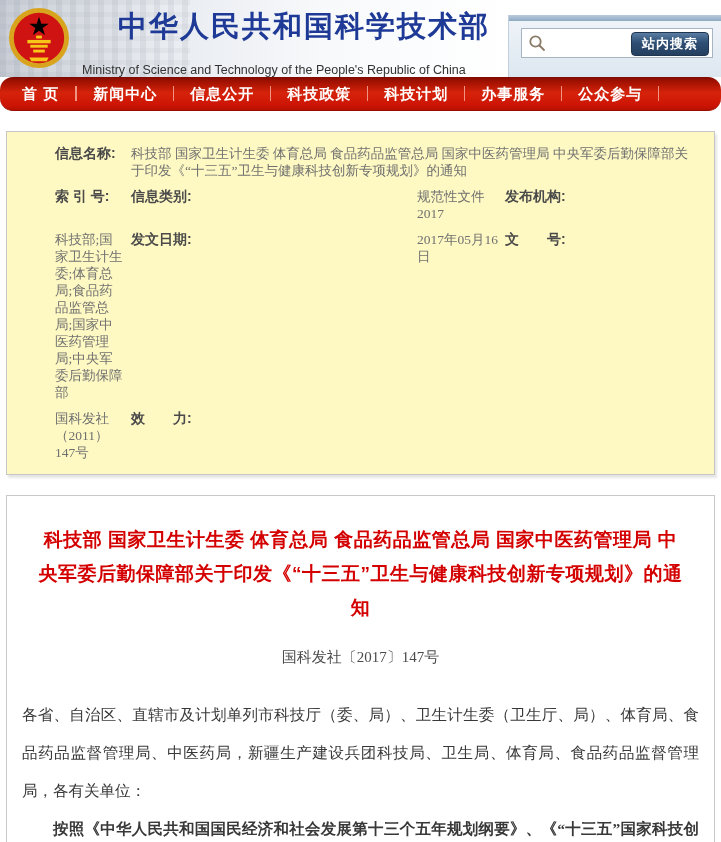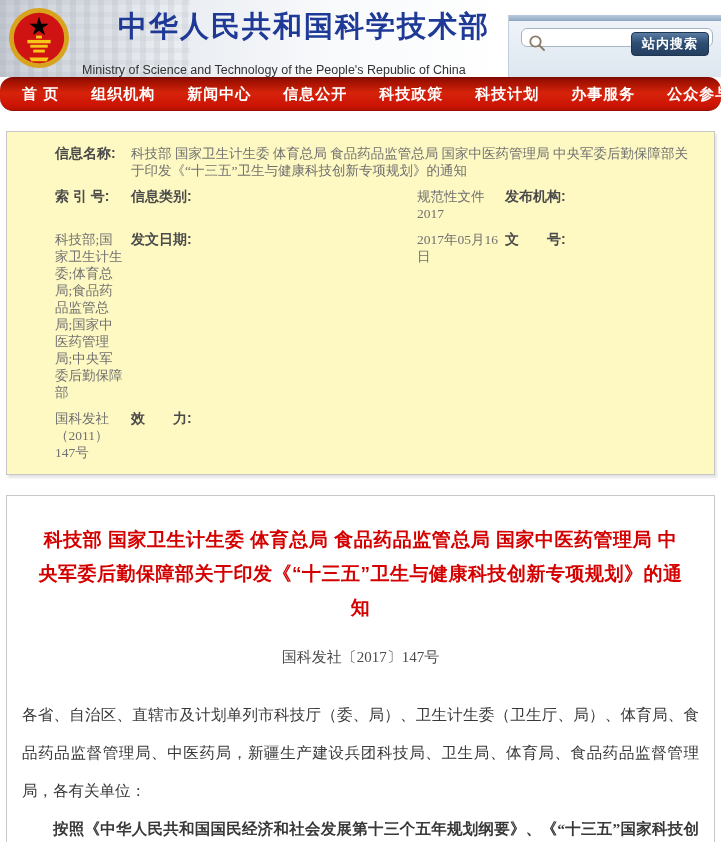--- a/index.html
+++ b/index.html
@@ -36,22 +36,22 @@
   }
 
   
   .search-panel {
     position: absolute; right: 0; top: 15px; width: 213px; height: 62px;
     background: linear-gradient(180deg, #b9cbdd 0, #8fa9c2 6px, #eef3f8 6px, #dde7f0 100%);
     border-left: 1px solid #c2cedb;
   }
   .search-row { position: absolute; left: 12px; top: 13px; width: 192px; height: 30px; }
   .search-input-wrap {
-    position: relative; width: 192px; height: 19px; background: #ffffff;
-    border: 1px solid #a7b4c2; border-radius: 6px;
+    position: relative; width: 192px; height: 30px; background: #ffffff;
+    border: 1px solid #a7b4c2; border-radius: 0;
   }
   .search-icon { position: absolute; left: 6px; top: 5px; width: 18px; height: 18px; }
   .search-input {
     position: absolute; left: 28px; top: 1px; width: 88px; height: 26px;
     border: none; outline: none; font-size: 13px; color: #444; background: transparent;
   }
   .search-btn {
     position: absolute; right: 3px; top: 3px; height: 24px; padding: 0 10px;
     background: linear-gradient(180deg, #5a7da3 0%, #2e4e73 45%, #243f60 100%);
     color: #ffffff; font-size: 13px; font-weight: bold; letter-spacing: 1px;
@@ -162,21 +162,20 @@
         <input class="search-input" type="text" placeholder="" style="">
         <button class="search-btn">站内搜索</button>
       </div>
     </div>
   </div>
 </header>
 
 <nav class="main-nav">
   <a class="nav-item">首 页</a>
   <span class="nav-sep"></span>
-  <a class="nav-item">组织机构</a>
   <span class="nav-sep"></span>
   <a class="nav-item">新闻中心</a>
   <span class="nav-sep"></span>
   <a class="nav-item">信息公开</a>
   <span class="nav-sep"></span>
   <a class="nav-item">科技政策</a>
   <span class="nav-sep"></span>
   <a class="nav-item">科技计划</a>
   <span class="nav-sep"></span>
   <a class="nav-item">办事服务</a>

